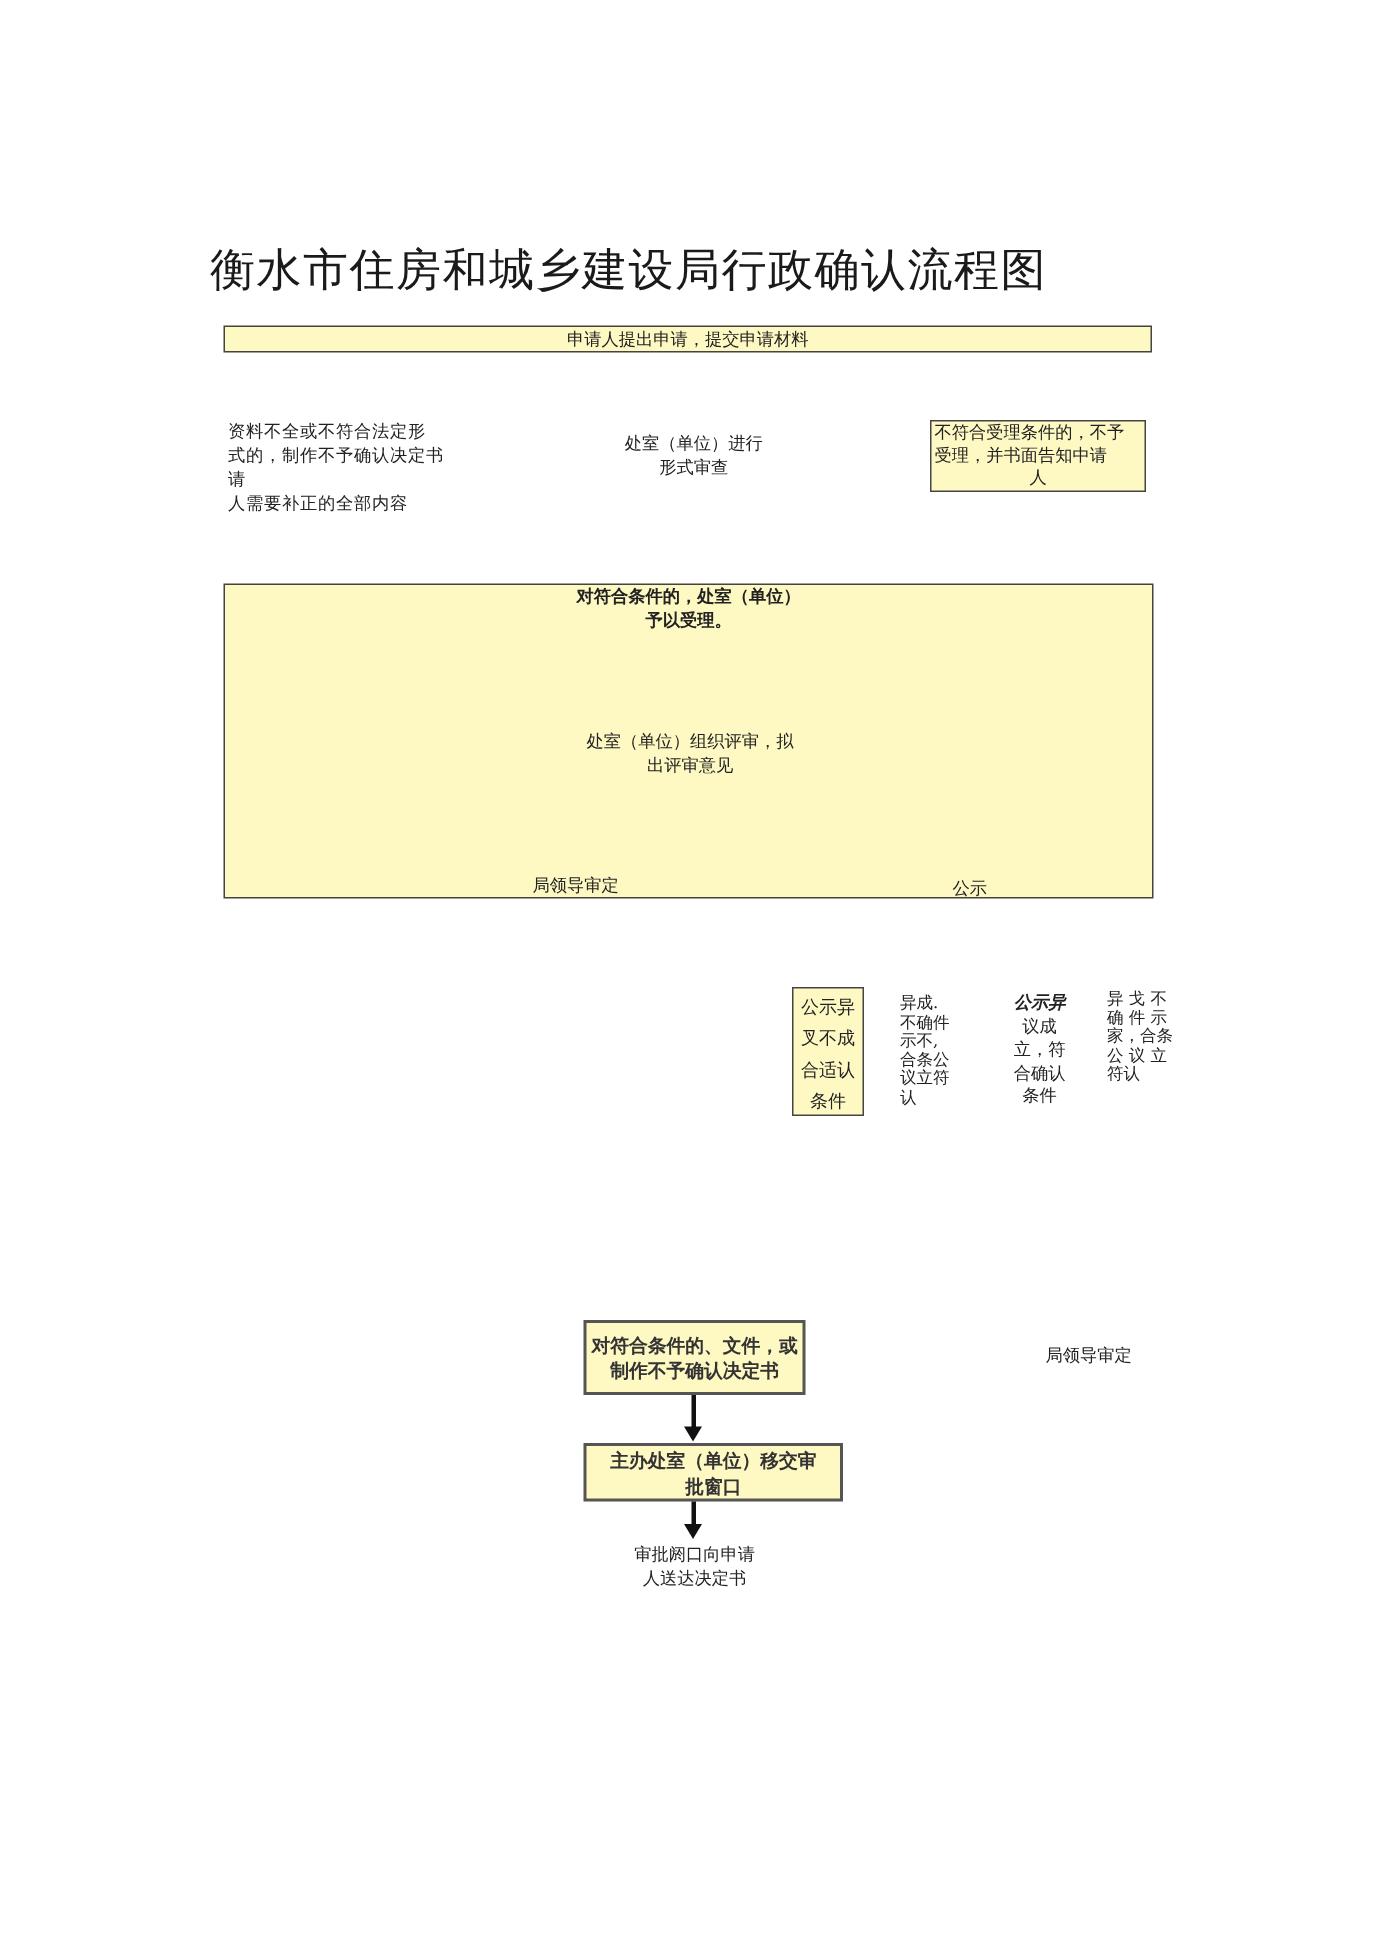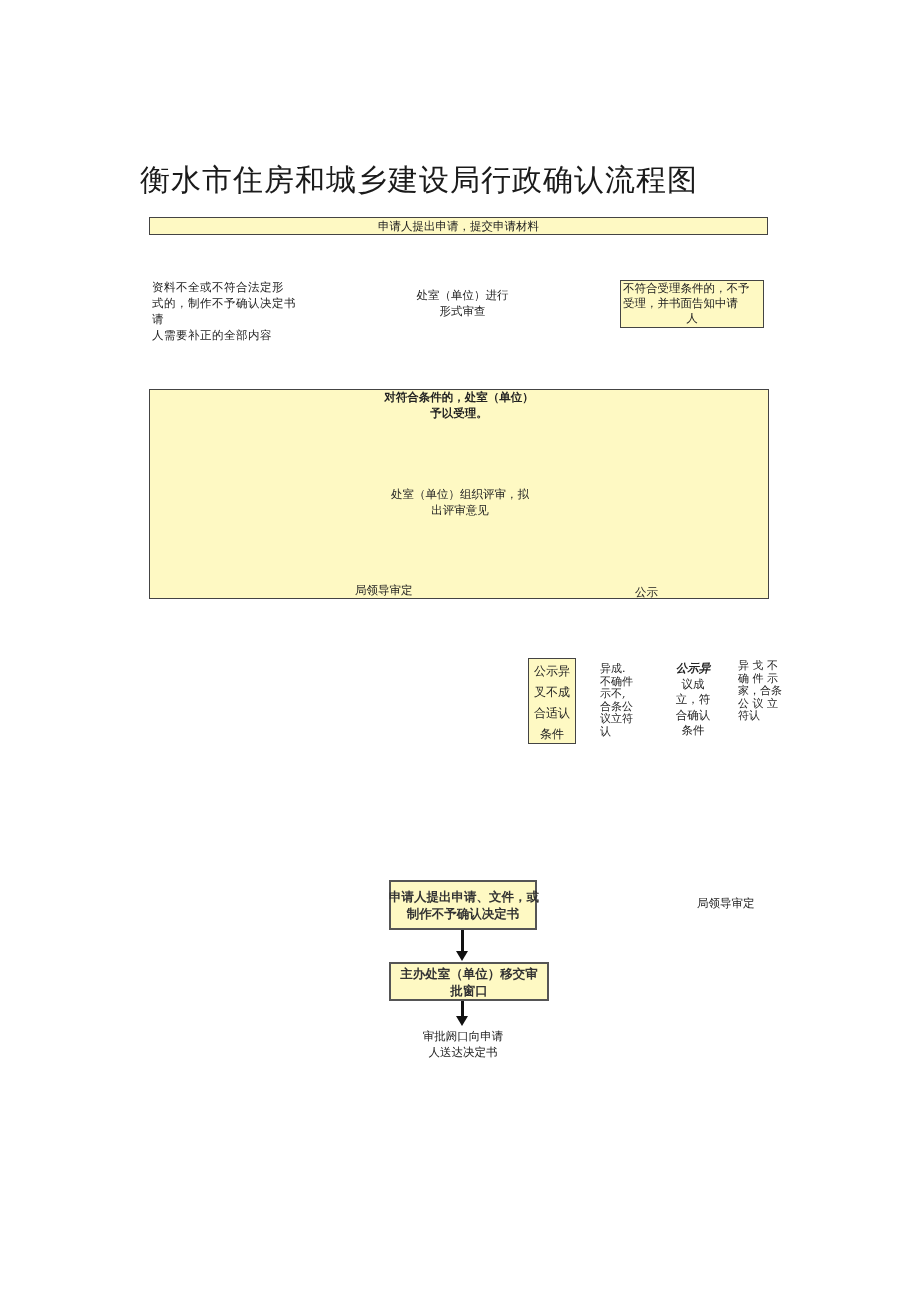--- a/index.html
+++ b/index.html
@@ -82,30 +82,30 @@
 
 <div class="abs t11" style="left:738px; top:660px; width:50px; line-height:12.5px;">
   <div>异 戈 不</div>
   <div>确 件 示</div>
   <div>家，合条</div>
   <div>公 议 立</div>
   <div>符认</div>
 </div>
 
 <div class="abs box center bold" style="left:389px; top:880px; width:148px; height:50px; font-size:12.5px; line-height:17px; padding-top:6px; border:2px solid #555; color:#333;">
-  <div style="white-space:nowrap; margin-left:-2px; margin-right:-2px;">申请人提出申请、文件，或</div>
+  <div style="white-space:nowrap; margin-left:-2px; margin-right:-2px;">对符合条件的、文件，或</div>
   <div>制作不予确认决定书</div>
 </div>
 
 <div class="abs t12" style="left:697px; top:895px;">局领导审定</div>
 
 <div class="abs arrow-line" style="left:461px; top:930px; height:22px;"></div>
 <div class="abs arrow-head" style="left:456px; top:951px;"></div>
 
-<div class="abs box center bold" style="left:389px; top:962px; width:160px; height:39px; font-size:12.5px; line-height:17px; padding-top:1px; border:2px solid #555; color:#333;">
+<div class="abs box center bold" style="left:389px; top:962px; width:173px; height:39px; font-size:12.5px; line-height:17px; padding-top:1px; border:2px solid #555; color:#333;">
   <div style="white-space:nowrap;">主办处室（单位）移交审</div>
   <div>批窗口</div>
 </div>
 
 <div class="abs arrow-line" style="left:461px; top:1001px; height:16px;"></div>
 <div class="abs arrow-head" style="left:456px; top:1016px;"></div>
 
 <div class="abs t12 center" style="left:393px; top:1028px; width:140px;">
   <div>审批阏口向申请</div>
   <div>人送达决定书</div>

